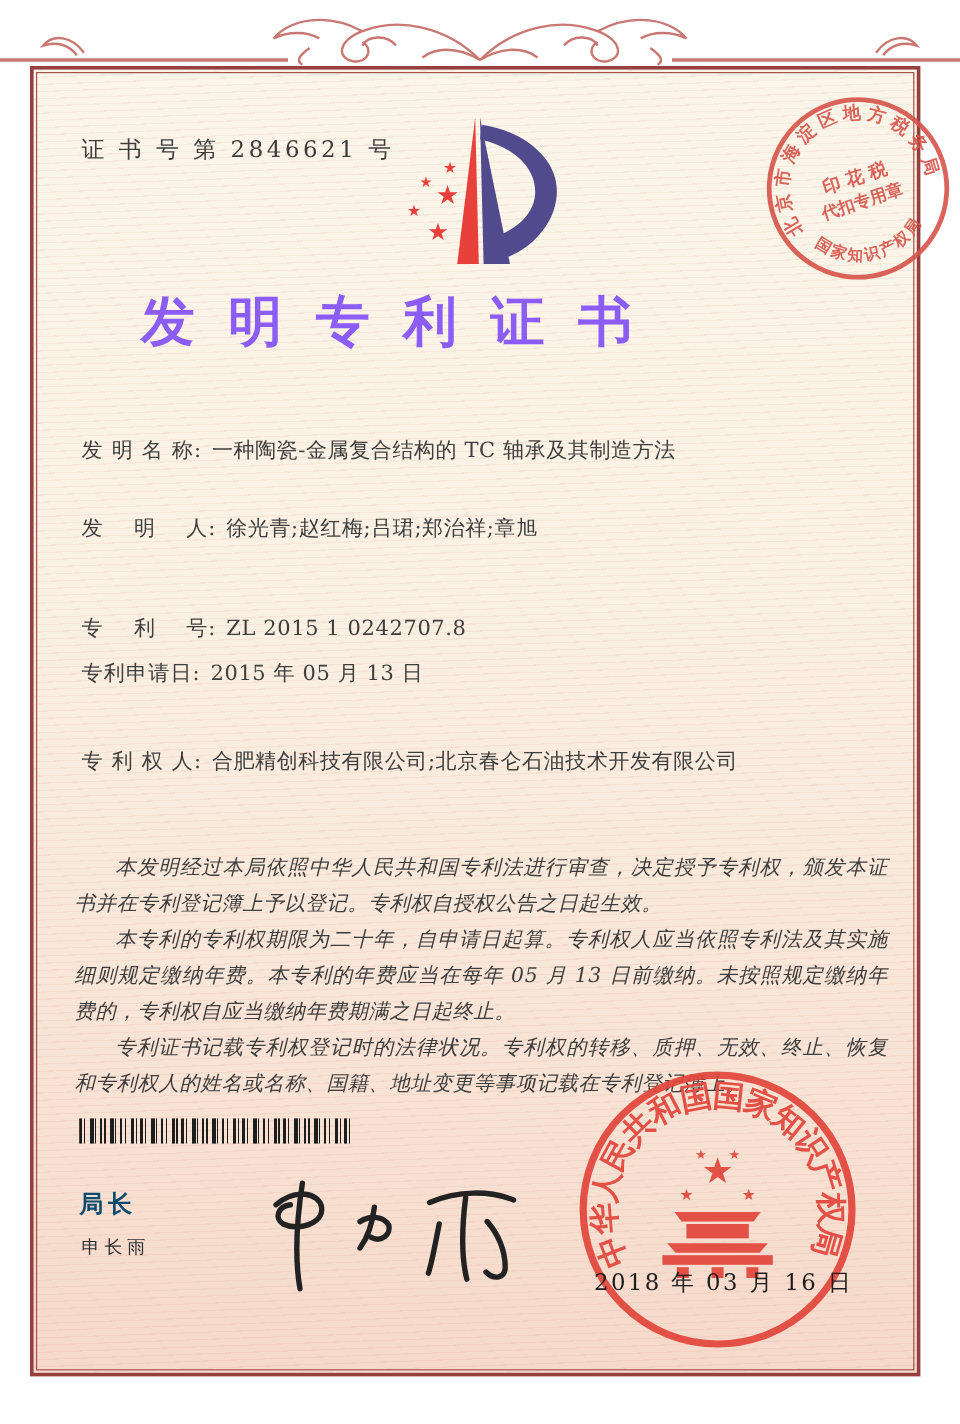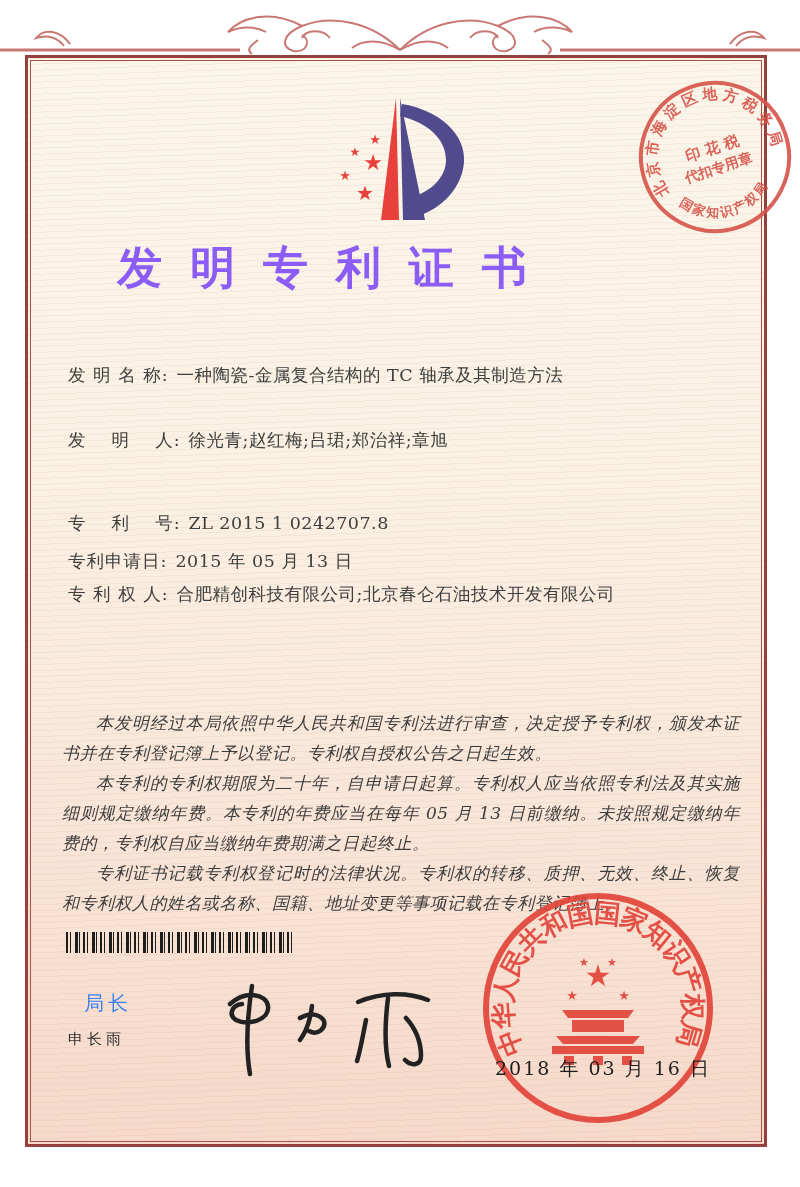--- a/index.html
+++ b/index.html
@@ -34,21 +34,21 @@
   .paras p{margin:0;text-indent:2em;letter-spacing:0.5px;font-style:italic;}
   .barcode{
     position:absolute;left:66px;top:932px;width:226px;height:21px;
     background:
       repeating-linear-gradient(90deg,
         #1d1d1d 0 2px, rgba(0,0,0,0) 2px 4px,
         #1d1d1d 4px 5px, rgba(0,0,0,0) 5px 9px,
         #1d1d1d 9px 12px, rgba(0,0,0,0) 12px 13px,
         #1d1d1d 13px 14px, rgba(0,0,0,0) 14px 17px);
   }
-  .director-title{position:absolute;left:84px;top:990px;font-size:20px;letter-spacing:4px;color:#3b82f6;}
+  .director-title{position:absolute;left:66px;top:990px;font-size:20px;letter-spacing:4px;color:#0c4a6e;font-weight:bold;}
   .director-name{position:absolute;left:68px;top:1030px;font-size:15px;letter-spacing:4px;color:#2f2f2f;}
   .signature{position:absolute;left:190px;top:968px;width:270px;height:115px;}
   .official-seal{position:absolute;left:476px;top:886px;width:244px;height:244px;opacity:0.92;}
   .issue-date{position:absolute;left:495px;top:1056px;font-size:19px;letter-spacing:2px;color:#1d1d1d;z-index:5;}
   .tax-stamp{position:absolute;left:634px;top:76px;width:162px;height:162px;transform:rotate(-18deg);opacity:0.9;}
   svg text{font-family:"DejaVu Sans","Liberation Sans",sans-serif;}
   svg .sealfont{font-family:"DejaVu Serif","Liberation Serif",serif;font-weight:bold;}
 </style>
 </head>
 <body>
@@ -75,20 +75,21 @@
       </g>
       <path d="M70,44 C60,30 44,28 36,38 C48,34 58,38 64,46"></path>
       <path d="M730,44 C740,30 756,28 764,38 C752,34 742,38 736,46"></path>
     </g>
   </svg>
 
   <div class="frame">
     <div class="frame-inner"></div>
   </div>
 
+  <div class="cert-no">证 书 号 第 2846621 号</div>
 
   <svg class="logo" viewBox="0 0 140 130">
     <polygon points="63,2 48,124 66,124" fill="#e8403a"></polygon>
     <polygon points="67,2 70,124 92,124" fill="#514b8e"></polygon>
     <path d="M69,8 C106,14 133,38 131,66 C129,96 102,116 84,120 L82,100 C100,94 113,80 113,64 C113,42 93,26 67,20 Z" fill="#514b8e"></path>
     <g fill="#e8403a" font-size="14" text-anchor="middle">
       <text x="42" y="48" font-size="13">★</text>
       <text x="22" y="60" font-size="12">★</text>
       <text x="40" y="74" font-size="22">★</text>
       <text x="12" y="84" font-size="13">★</text>
@@ -103,21 +104,21 @@
   </div>
   <div class="field" style="top:428px">
     <span class="lab">发　 明　 人:</span><span class="val">徐光青;赵红梅;吕珺;郑治祥;章旭</span>
   </div>
   <div class="field" style="top:511px">
     <span class="lab">专　 利　 号:</span><span class="val">ZL 2015 1 0242707.8</span>
   </div>
   <div class="field" style="top:549px">
     <span class="lab">专利申请日:</span><span class="val">2015 年 05 月 13 日</span>
   </div>
-  <div class="field" style="top:582px">
+  <div class="field" style="top:622px">
     <span class="lab">专 利 权 人:</span><span class="val">合肥精创科技有限公司;北京春仑石油技术开发有限公司</span>
   </div>
 
   <div class="paras">
     <p>本发明经过本局依照中华人民共和国专利法进行审查，决定授予专利权，颁发本证书并在专利登记簿上予以登记。专利权自授权公告之日起生效。</p>
     <p>本专利的专利权期限为二十年，自申请日起算。专利权人应当依照专利法及其实施细则规定缴纳年费。本专利的年费应当在每年 05 月 13 日前缴纳。未按照规定缴纳年费的，专利权自应当缴纳年费期满之日起终止。</p>
     <p>专利证书记载专利权登记时的法律状况。专利权的转移、质押、无效、终止、恢复和专利权人的姓名或名称、国籍、地址变更等事项记载在专利登记簿上。</p>
   </div>
 
   <div class="barcode"></div>

